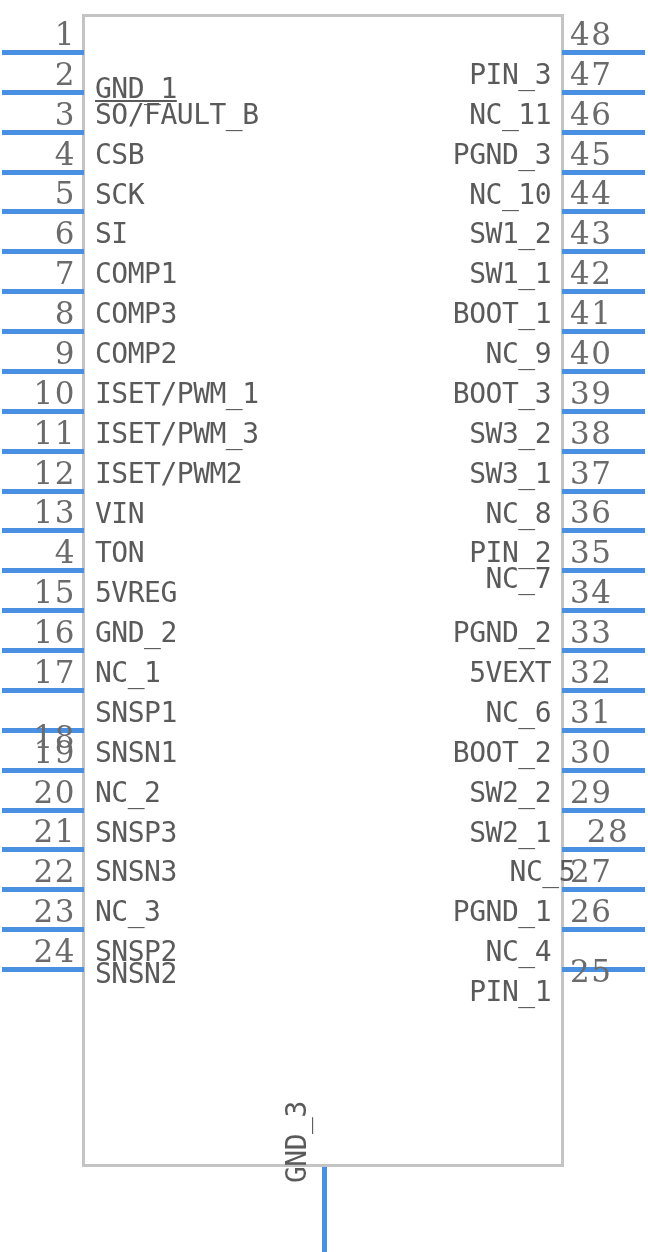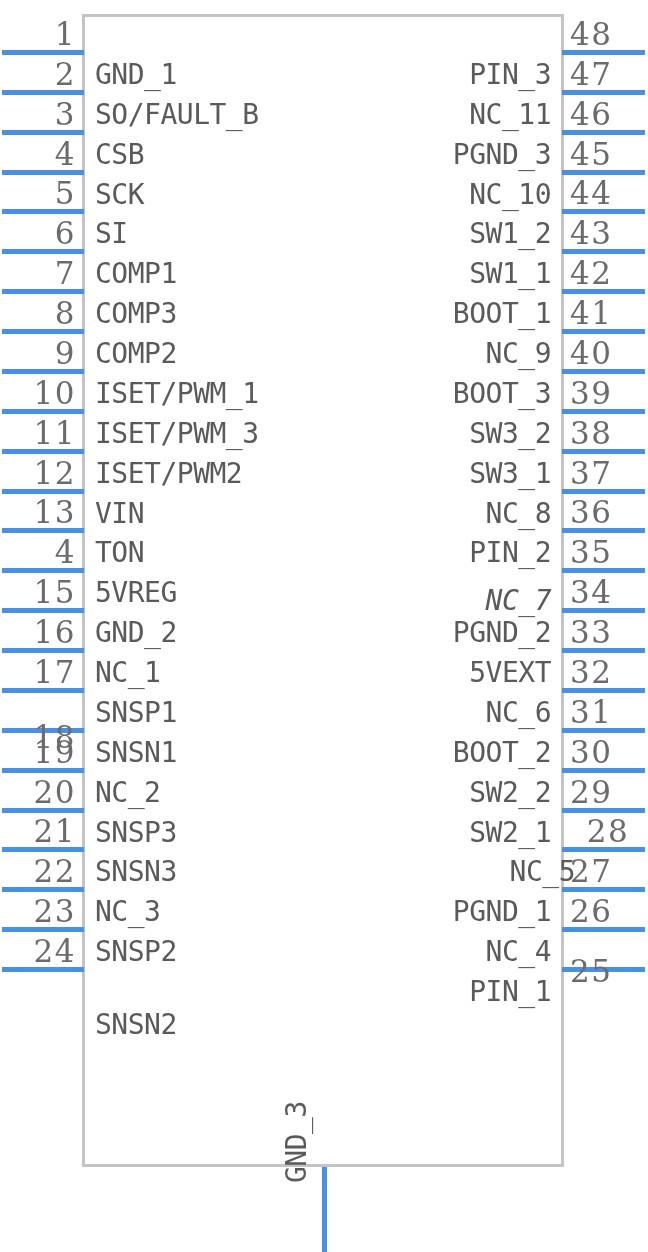--- a/index.html
+++ b/index.html
@@ -104,21 +104,21 @@
 </head>
 <body>
 
 <div id="schematic">
 
   <div class="ic-body"></div>
 
   <div id="pins-layer">
       <div class="lead left" style="top: 50px;"></div>
       <div class="pin-num-wrap-left" style="top: 19px;"><span class="pn">1</span></div>
-      <div class="pin-label left" style="top: 61px;">GND_1</div>
+      <div class="pin-label left" style="top: 75px; text-decoration: underline;">GND_1</div>
       <div class="lead left" style="top: 89.87px;"></div>
       <div class="pin-num-wrap-left" style="top: 58.87px;"><span class="pn">2</span></div>
       <div class="pin-label left" style="top: 100.87px;">SO/FAULT_B</div>
       <div class="lead left" style="top: 129.74px;"></div>
       <div class="pin-num-wrap-left" style="top: 98.74px;"><span class="pn">3</span></div>
       <div class="pin-label left" style="top: 140.74px;">CSB</div>
       <div class="lead left" style="top: 169.61px;"></div>
       <div class="pin-num-wrap-left" style="top: 138.61px;"><span class="pn">4</span></div>
       <div class="pin-label left" style="top: 180.61px;">SCK</div>
       <div class="lead left" style="top: 209.48px;"></div>
@@ -173,21 +173,21 @@
       <div class="pin-num-wrap-left" style="top: 816.4px;"><span class="pn">21</span></div>
       <div class="pin-label left" style="top: 858.4px;">SNSN3</div>
       <div class="lead left" style="top: 887.27px;"></div>
       <div class="pin-num-wrap-left" style="top: 856.27px;"><span class="pn">22</span></div>
       <div class="pin-label left" style="top: 898.27px;">NC_3</div>
       <div class="lead left" style="top: 927.14px;"></div>
       <div class="pin-num-wrap-left" style="top: 896.14px;"><span class="pn">23</span></div>
       <div class="pin-label left" style="top: 938.14px;">SNSP2</div>
       <div class="lead left" style="top: 967.01px;"></div>
       <div class="pin-num-wrap-left" style="top: 936.01px;"><span class="pn">24</span></div>
-      <div class="pin-label left" style="top: 1011px;">SNSN2</div>
+      <div class="pin-label left" style="top: 960px;">SNSN2</div>
       <div class="lead right" style="top: 50px;"></div>
       <div class="pin-num-wrap-right" style="top: 19px;"><span class="pn">48</span></div>
       <div class="pin-label right" style="top: 61px;">PIN_3</div>
       <div class="lead right" style="top: 89.87px;"></div>
       <div class="pin-num-wrap-right" style="top: 58.87px;"><span class="pn">47</span></div>
       <div class="pin-label right" style="top: 100.87px;">NC_11</div>
       <div class="lead right" style="top: 129.74px;"></div>
       <div class="pin-num-wrap-right" style="top: 98.74px;"><span class="pn">46</span></div>
       <div class="pin-label right" style="top: 140.74px;">PGND_3</div>
       <div class="lead right" style="top: 169.61px;"></div>
@@ -215,21 +215,21 @@
       <div class="pin-num-wrap-right" style="top: 417.7px;"><span class="pn">38</span></div>
       <div class="pin-label right" style="top: 459.7px;">SW3_1</div>
       <div class="lead right" style="top: 488.57px;"></div>
       <div class="pin-num-wrap-right" style="top: 457.57px;"><span class="pn">37</span></div>
       <div class="pin-label right" style="top: 499.57px;">NC_8</div>
       <div class="lead right" style="top: 528.44px;"></div>
       <div class="pin-num-wrap-right" style="top: 497.44px;"><span class="pn">36</span></div>
       <div class="pin-label right" style="top: 539.44px;">PIN_2</div>
       <div class="lead right" style="top: 568.31px;"></div>
       <div class="pin-num-wrap-right" style="top: 537.31px;"><span class="pn">35</span></div>
-      <div class="pin-label right" style="top: 587px; font-style: italic;">NC_7</div>
+      <div class="pin-label right" style="top: 565px;">NC_7</div>
       <div class="lead right" style="top: 608.18px;"></div>
       <div class="pin-num-wrap-right" style="top: 577.18px;"><span class="pn">34</span></div>
       <div class="pin-label right" style="top: 619.18px;">PGND_2</div>
       <div class="lead right" style="top: 648.05px;"></div>
       <div class="pin-num-wrap-right" style="top: 617.05px;"><span class="pn">33</span></div>
       <div class="pin-label right" style="top: 659.05px;">5VEXT</div>
       <div class="lead right" style="top: 687.92px;"></div>
       <div class="pin-num-wrap-right" style="top: 656.92px;"><span class="pn">32</span></div>
       <div class="pin-label right" style="top: 698.92px;">NC_6</div>
       <div class="lead right" style="top: 727.79px;"></div>

